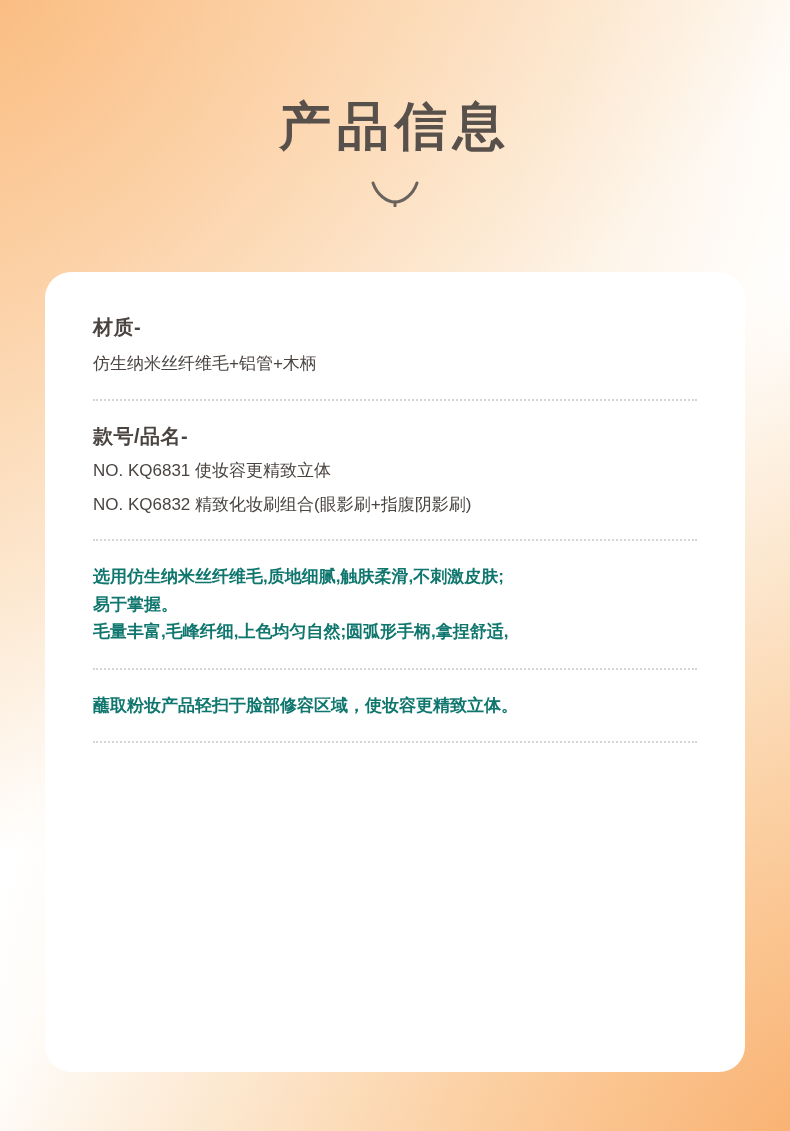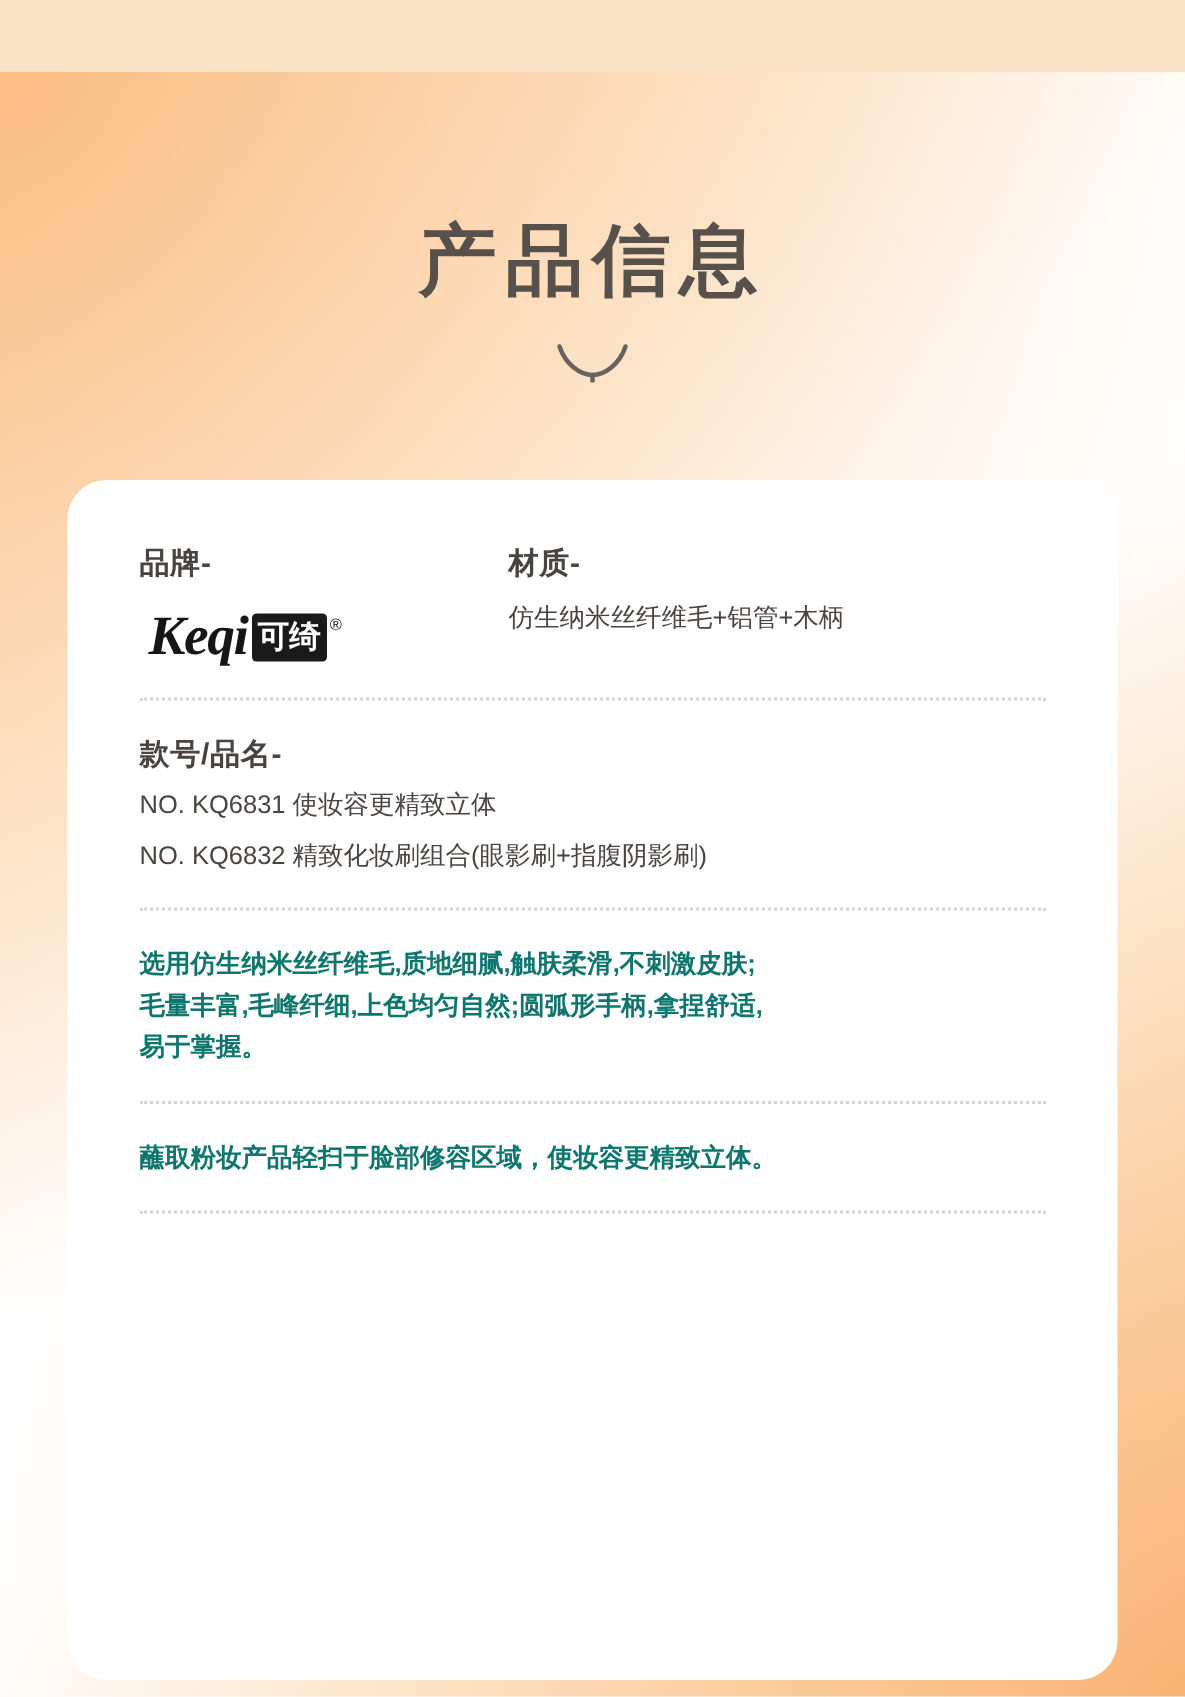--- a/index.html
+++ b/index.html
@@ -15,21 +15,20 @@
     overflow: hidden;
   }
   .page {
     position: absolute;
     inset: 0;
     background:
       radial-gradient(circle at 0% 0%, #fcd7ae 0%, #fde4c9 22%, #fdf0e0 42%, #ffffff 62%),
       radial-gradient(circle at 100% 100%, #fccfa2 0%, #fde0c0 20%, #fdf1e2 40%, #ffffff 60%),
       linear-gradient(135deg, #fde0bf 0%, #ffffff 45%, #ffffff 55%, #fcdcb6 100%);
     background-blend-mode: multiply, multiply, normal;
-    margin-top: 48px;
   }
   .title-block {
     position: absolute;
     top: 98px;
     left: 0;
     right: 0;
     text-align: center;
   }
   .title {
     font-size: 52px;
@@ -153,50 +152,42 @@
       <svg width="52" height="26" viewBox="0 0 52 26" aria-hidden="true">
         <path d="M4 2 C8 14, 18 21, 26 21 C34 21, 44 14, 48 2" fill="none" stroke="#6a625c" stroke-width="3" stroke-linecap="round"></path>
         <path d="M26 21 L26 25" stroke="#6a625c" stroke-width="3" stroke-linecap="round"></path>
       </svg>
     </div>
   </div>
 
   <div class="card">
 
     <div class="row">
-      <div class="col-left">
-        <p class="label">品牌-</p>
-        <div class="brand-logo">
-          <span class="logo-keqi">Keqi</span>
-          <span class="logo-cn">可绮</span>
-          <span class="logo-reg">®</span>
-        </div>
-      </div>
       <div class="col-right">
         <p class="label">材质-</p>
         <p class="value">仿生纳米丝纤维毛+铝管+木柄</p>
       </div>
     </div>
 
     <hr class="divider">
 
     <div class="block">
       <p class="label">款号/品名-</p>
       <div class="models-list">
         <p>NO. KQ6831 使妆容更精致立体</p>
         <p>NO. KQ6832 精致化妆刷组合(眼影刷+指腹阴影刷)</p>
       </div>
     </div>
 
     <hr class="divider">
 
     <div class="block">
       <p class="para">选用仿生纳米丝纤维毛,质地细腻,触肤柔滑,不刺激皮肤;</p>
+      <p class="para">易于掌握。</p>
       <p class="para">毛量丰富,毛峰纤细,上色均匀自然;圆弧形手柄,拿捏舒适,</p>
-      <p class="para">易于掌握。</p>
     </div>
 
     <hr class="divider">
 
     <div class="block">
       <p class="para">蘸取粉妆产品轻扫于脸部修容区域，使妆容更精致立体。</p>
     </div>
 
     <hr class="divider">
 

